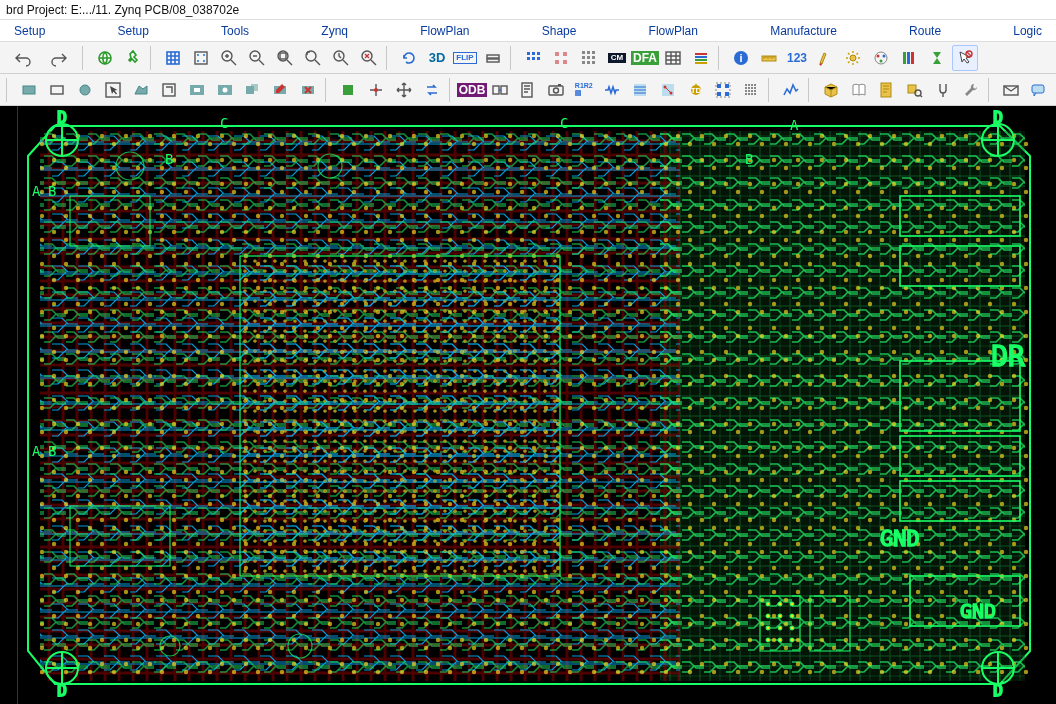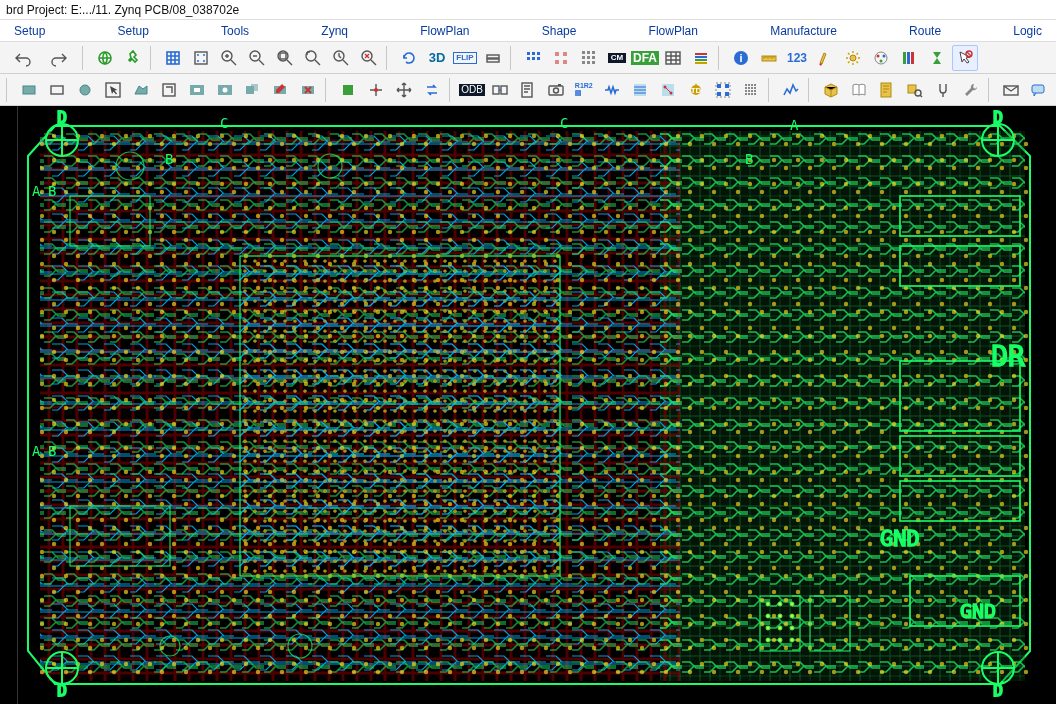--- a/index.html
+++ b/index.html
@@ -354,21 +354,21 @@
         <path class="ico" d="M9 2v14M2 9h14M9 2l-2 2M9 2l2 2M9 16l-2-2M9 16l2-2M2 9l2-2M2 9l2 2M16 9l-2-2M16 9l-2 2"></path>
       </svg>
     </div>
   <div class="tb-btn">
       <svg viewBox="0 0 18 18">
         <path class="ico-b" d="M4 6h8l-2-2M14 12H6l2 2"></path>
       </svg>
     </div>
   <div class="tb-sep"></div>
   <div class="tb-btn">
-      <span class="glyph" style="font-size:10px;background:#0f172a;color:#fff;padding:1px 2px;font-weight:normal">ODB</span>
+      <span class="glyph" style="font-size:12px;background:#701a75;color:#fff;padding:1px 2px;font-weight:bold">ODB</span>
     </div>
   <div class="tb-btn">
       <svg viewBox="0 0 18 18">
         <rect class="ico" x="2" y="5" width="6" height="8"></rect>
         <rect class="ico" x="10" y="5" width="6" height="8"></rect>
         <path class="ico-b" d="M8 9h2"></path>
       </svg>
     </div>
   <div class="tb-btn">
       <svg viewBox="0 0 18 18">

